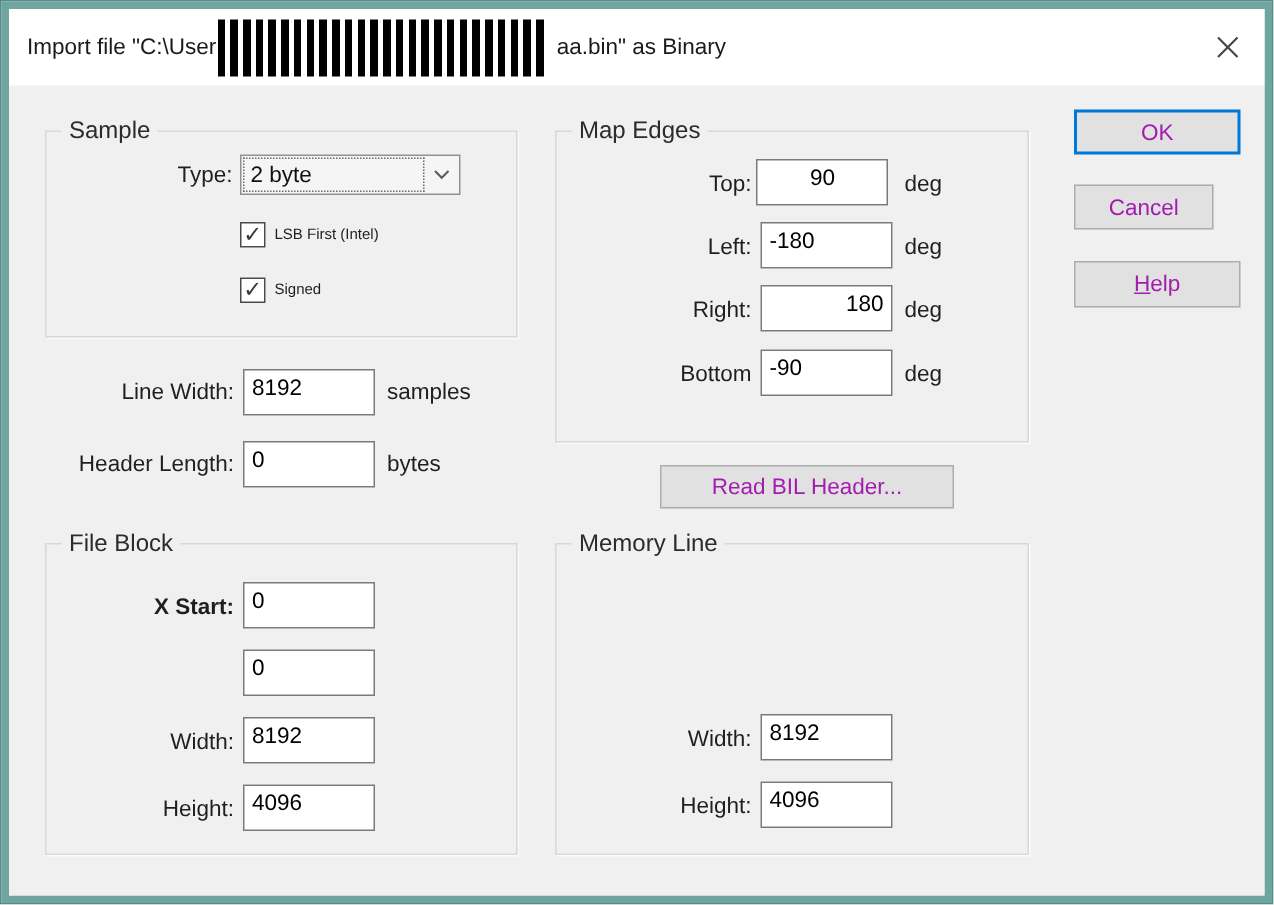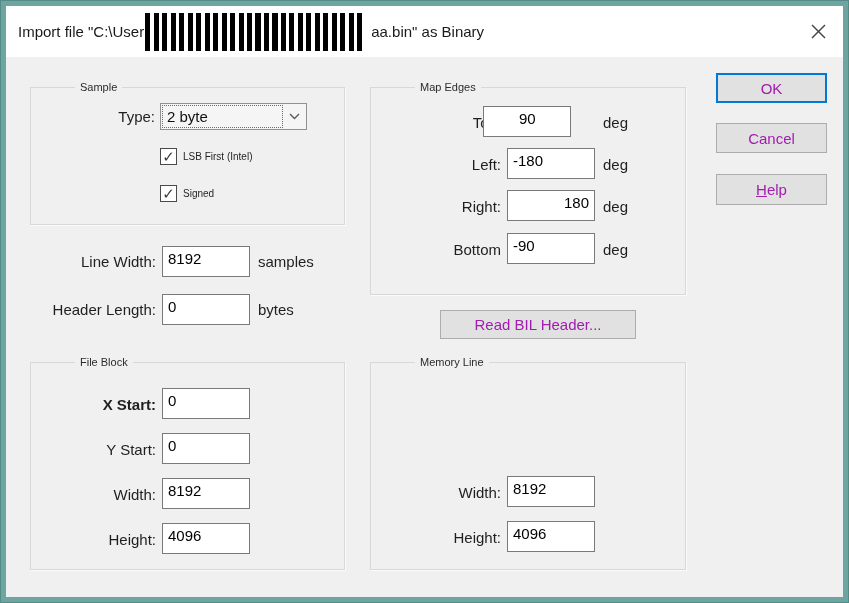--- a/index.html
+++ b/index.html
@@ -47,21 +47,21 @@
   }
   
   .group {
     position:absolute;
     border:1px solid #d8d8d8;
     box-shadow: 1px 1px 0 #fbfbfb;
   }
   .group-label {
     position:absolute; top:-9px; left:10px;
     background:#f0f0f0; padding:0 5px;
-    font-size:11px; color:#2b2b2b; line-height:17px;margin-left:34px;
+    font-size:16px; color:#2b2b2b; line-height:17px;
   }
   
   .lbl {
     position:absolute;
     font-size:15px; color:#1f1f1f; line-height:17px;
   }
   .lbl.r { text-align:right; }
   
   .tb {
     position:absolute;
@@ -159,32 +159,31 @@
 
     <span class="lbl r" style="left:10px; top:295px; width:140px;">Header Length:</span>
     <input class="tb" style="left: 156px; top: 288px;" value="0">
     <span class="lbl" style="left:252px; top:295px;">bytes</span>
 
     <div class="group" style="left:24px; top:356px; width:315px; height:208px;">
       <span class="group-label">File Block</span>
     </div>
     <span class="lbl r" style="left:10px; top:390px; width:140px;font-weight:bold;">X Start:</span>
     <input class="tb" style="left: 156px; top: 382px;" value="0">
-    <span class="lbl r" style="left:10px; top:435px; width:140px;">Y Start:</span>
     <input class="tb" style="left: 156px; top: 427px;" value="0">
     <span class="lbl r" style="left:10px; top:480px; width:140px;">Width:</span>
     <input class="tb" style="left: 156px; top: 472px;" value="8192">
     <span class="lbl r" style="left:10px; top:525px; width:140px;">Height:</span>
     <input class="tb" style="left: 156px; top: 517px;" value="4096">
 
     <div class="group" style="left:364px; top:81px; width:316px; height:208px;">
       <span class="group-label">Map Edges</span>
     </div>
     <span class="lbl r" style="left:380px; top:108px; width:115px;">Top:</span>
-    <input class="tb" style="left: 477px; top: 100px; padding-left: 35px;" value="90">
+    <input class="tb" style="left: 498px; top: 100px; padding-left: 35px;" value="90">
     <span class="lbl" style="left:597px; top:108px;">deg</span>
 
     <span class="lbl r" style="left:380px; top:150px; width:115px;">Left:</span>
     <input class="tb" style="left: 501px; top: 142px;" value="-180">
     <span class="lbl" style="left:597px; top:150px;">deg</span>
 
     <span class="lbl r" style="left:380px; top:192px; width:115px;">Right:</span>
     <input class="tb" style="left: 501px; top: 184px; text-align: right;" value="180">
     <span class="lbl" style="left:597px; top:192px;">deg</span>
 
@@ -196,21 +195,21 @@
 
     <div class="group" style="left:364px; top:356px; width:316px; height:208px;">
       <span class="group-label">Memory Line</span>
     </div>
     <span class="lbl r" style="left:380px; top:478px; width:115px;">Width:</span>
     <input class="tb" style="left: 501px; top: 470px;" value="8192">
     <span class="lbl r" style="left:380px; top:523px; width:115px;">Height:</span>
     <input class="tb" style="left: 501px; top: 515px;" value="4096">
 
     <button class="btn default" style="left:710px; top:67px; width:111px; height:30px;">OK</button>
-    <button class="btn" style="left:710px; top:117px; width:111px; height:30px;">Cancel</button>
+    <button class="btn" style="left:710px; top:117px; width:93px; height:30px;">Cancel</button>
     <button class="btn" style="left:710px; top:168px; width:111px; height:31px;">
           <span class="u">H</span>
           <span>elp</span>
         </button>
 
   </div>
  </div>
 </div>
 
 </body></html>

